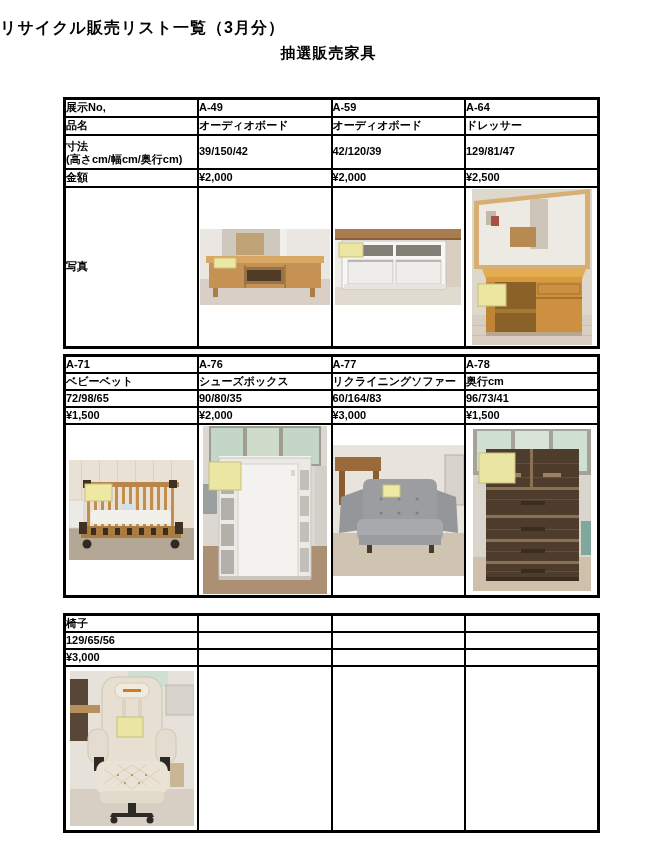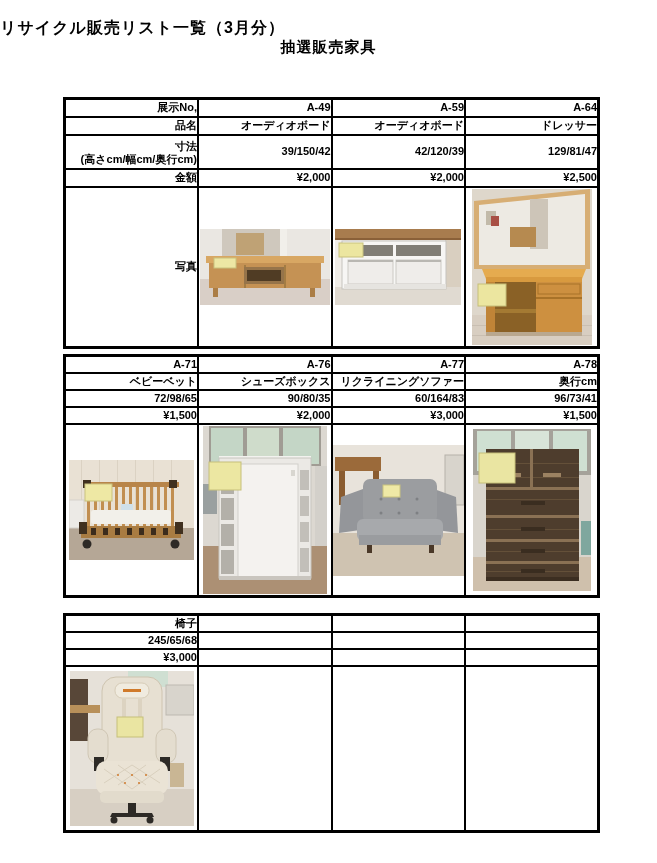--- a/index.html
+++ b/index.html
@@ -3,29 +3,29 @@
 <meta charset="utf-8">
 <style>
   html,body{margin:0;padding:0;background:#ffffff;}
   body{
     width:657px;height:863px;position:relative;overflow:hidden;
     font-family:"Liberation Sans","DejaVu Sans",sans-serif;
     color:#000;font-weight:bold;
   }
   .title{position:absolute;top:18px;left:0;width:657px;text-align:left;
          font-size:16px;letter-spacing:1px;}
-  .subtitle{position:absolute;top:38px;left:0;width:657px;text-align:center;
+  .subtitle{position:absolute;top:44px;left:0;width:657px;text-align:center;
          font-size:15px;letter-spacing:1px;}
   table.grid{
     position:absolute;left:63px;width:537px;
     border-collapse:collapse;table-layout:fixed;
     border:3px solid #000;
   }
   table.grid td{
-    border:2px solid #000;text-align:right;vertical-align:middle;
+    border:2px solid #000;text-align:left;vertical-align:middle;
     padding:0;font-size:11px;line-height:1.25;overflow:hidden;margin-top:16px;
   }
   .t1{top:97px}
   .t2{top:354px}
   .t3{top:613px}
   .t1 td.r{height:16px}
   .t1 td.rsize{height:32px}
   .t1 td.rphoto{height:158px}
   .t2 td.r{height:15px}
   .t2 td.rphoto{height:170px}
@@ -309,21 +309,21 @@
 
 <table class="grid t3">
   <tbody>
   <tr>
     <td class="r">椅子</td>
     <td class="r"></td>
     <td class="r"></td>
     <td class="r"></td>
   </tr>
   <tr>
-    <td class="r">245/65/68</td>
+    <td class="r">129/65/56</td>
     <td class="r"></td>
     <td class="r"></td>
     <td class="r"></td>
   </tr>
   <tr>
     <td class="r">¥3,000</td>
     <td class="r"></td>
     <td class="r"></td>
     <td class="r"></td>
   </tr>

